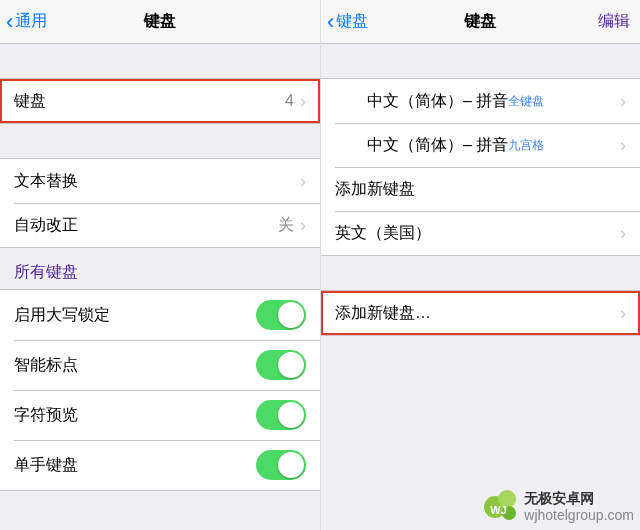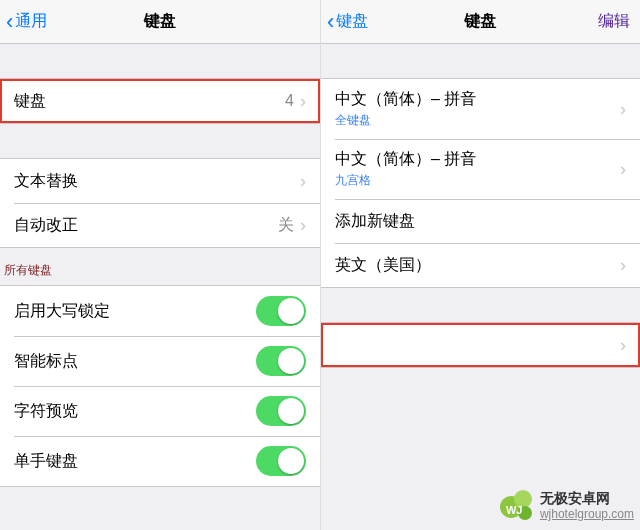--- a/index.html
+++ b/index.html
@@ -5,43 +5,43 @@
   * { box-sizing: border-box; margin: 0; padding: 0; }
   body { width: 640px; height: 530px; font-family: -apple-system, "Helvetica Neue", Arial, sans-serif; background: #fff; position: relative; overflow: hidden; }
   .screens { display: flex; width: 640px; height: 530px; }
   .screen { width: 320px; height: 530px; background: #efeff4; position: relative; overflow: hidden; }
   .screen + .screen { border-left: 1px solid #ddd; }
   .navbar { height: 44px; background: #f7f7f8; border-bottom: 1px solid #c8c7cc; display: flex; align-items: center; justify-content: center; position: relative; }
   .nav-title { font-size: 16px; font-weight: 600; color: #000; }
   .nav-back { position: absolute; left: 6px; display: flex; align-items: center; color: #007aff; font-size: 16px; }
   .nav-back .chev { font-size: 22px; line-height: 1; margin-right: 2px; }
   .nav-right { position: absolute; right: 10px; color: #4c1d95; font-size: 16px; }
-  .group-label { font-size: 12px; color: #7f1d1d; padding: 14px 4px 6px; }
+  .group-label { font-size: 16px; color: #4c1d95; padding: 14px 14px 6px; }
   .list { background: #fff; border-top: 1px solid #c8c7cc; border-bottom: 1px solid #c8c7cc; }
   .row { min-height: 44px; padding: 10px 14px; display: flex; align-items: center; justify-content: space-between; position: relative; background:#fff; }
   .row + .row::before { content: ""; position: absolute; top: 0; left: 14px; right: 0; height: 1px; background: #c8c7cc; }
   .row .label { font-size: 16px; color: #000; }
   .row .sublabel { font-size: 12px; color: #3b82f6; margin-top: 2px; }
-  .row .stack { display: flex; flex-direction: column; }
+  .row .stack { display: flex; flex-direction: row; margin-left: 32px; }
   .chevron { color: #c7c7cc; font-size: 18px; margin-left: 6px; }
   .val { color: #8a8a8d; font-size: 16px; }
   .right-side { display: flex; align-items: center; }
   .toggle { width: 50px; height: 30px; border-radius: 15px; background: #4cd964; position: relative; flex-shrink: 0; }
   .toggle::after { content: ""; position: absolute; right: 2px; top: 2px; width: 26px; height: 26px; background: #fff; border-radius: 50%; box-shadow: 0 1px 2px rgba(0,0,0,0.3); }
   .spacer { height: 34px; }
   .highlight-red { outline: 2px solid #e03b2a; outline-offset: -2px; }
   .watermark { position: absolute; right: 6px; bottom: 6px; display: flex; align-items: flex-start; gap: 6px; background: rgba(255,255,255,0.0); }
   .wm-logo { width: 34px; height: 34px; position: relative; }
   .dot { position: absolute; border-radius: 50%; }
   .dot.a { width: 22px; height: 22px; background: #8cc63f; left: 0; top: 6px; }
   .dot.b { width: 18px; height: 18px; background: #a6d65b; left: 14px; top: 0; }
   .dot.c { width: 14px; height: 14px; background: #6eb52f; left: 18px; top: 16px; }
   .wm-logo .j { position:absolute; left:6px; top:14px; color:#fff; font-weight:bold; font-size:11px;}
   .wm-text .cn { font-size: 14px; font-weight: 600; color: #333; }
-  .wm-text .en { font-size: 12px; color: #888; margin-top: -1px; text-decoration: underline; }
+  .wm-text .en { font-size: 14px; color: #888; margin-top: -1px; }
 </style>
 </head>
 <body>
 
 <div class="screens">
 
   <div class="screen">
     <div class="navbar">
       <div class="nav-back">
         <span class="chev">‹</span>
@@ -133,20 +133,21 @@
       <div class="row">
         <span class="label">英文（美国）</span>
         <span class="chevron">›</span>
       </div>
     </div>
 
     <div class="spacer"></div>
 
     <div class="list">
       <div class="row highlight-red" style="padding-right:50%;">
+        <span class="label">添加新键盘…</span>
         <span class="chevron" style="position:absolute; right:14px;">›</span>
       </div>
     </div>
   </div>
 </div>
 
 <div class="watermark">
   <div class="wm-logo">
     <div class="dot a"></div>
       <div class="dot b"></div>

